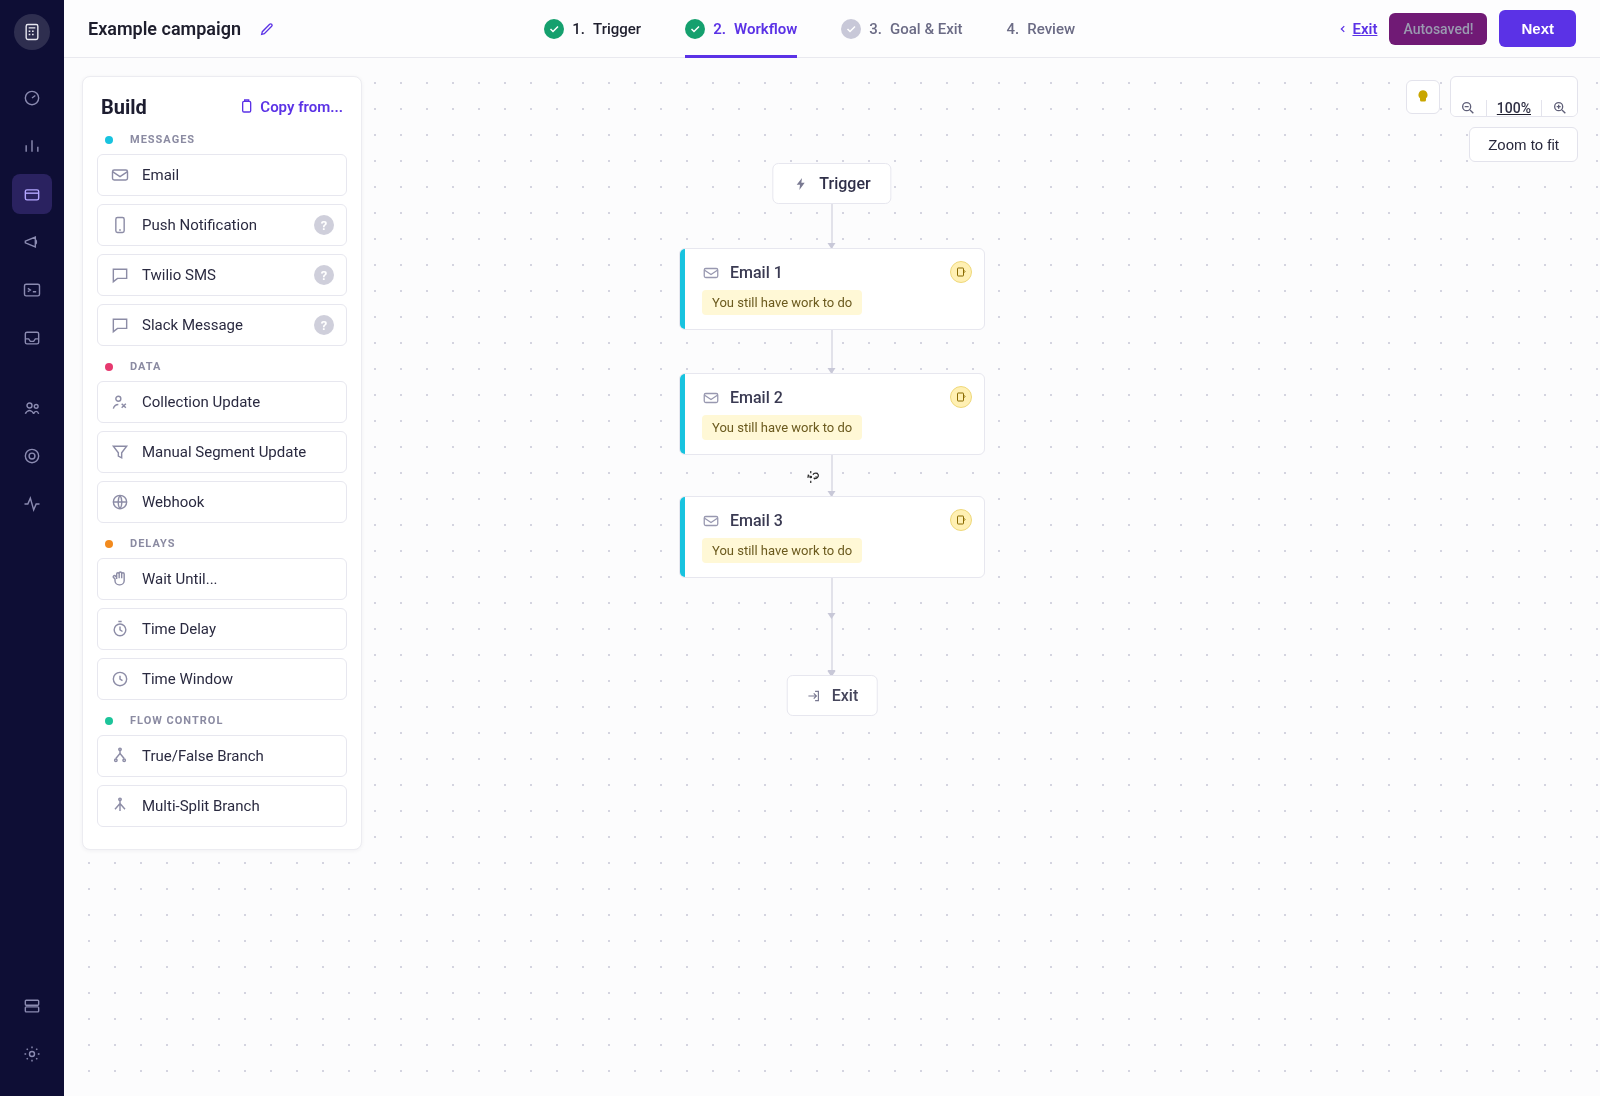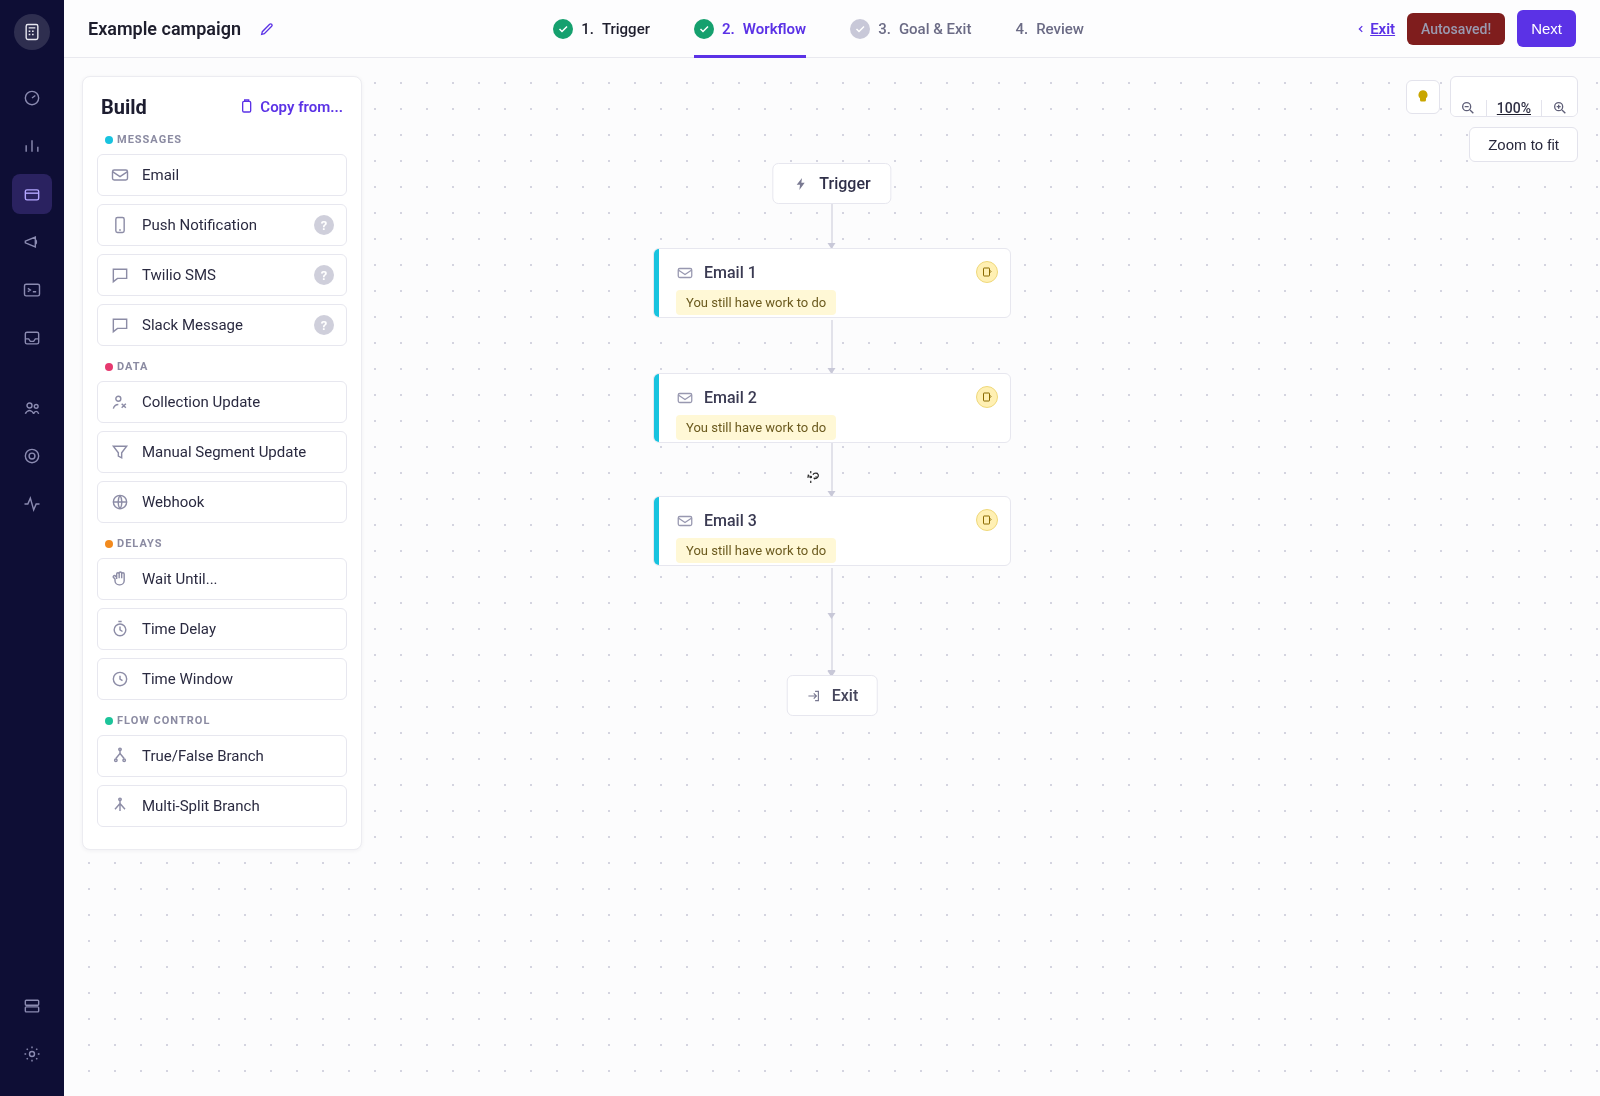--- a/index.html
+++ b/index.html
@@ -23,22 +23,22 @@
   .edit-btn { width: 28px; height: 28px; display:flex; align-items:center; justify-content:center; color: #5b32e6; cursor:pointer; border-radius:6px; }
   .steps { flex: 1; display: flex; justify-content: center; gap: 44px; align-items: stretch; height: 100%; }
   .step { display: flex; align-items: center; gap: 8px; font-size: 15px; color: #6b6b85; font-weight: 500; height:100%; position:relative; }
   .step.done { color: #1e1e2d; }
   .step.active { color: #5b32e6; font-weight: 600; }
   .step.active::after { content:""; position:absolute; left:0; right:0; bottom:-1px; height:3px; background:#5b32e6; }
   .step-ic { width:20px; height:20px; border-radius:50%; display:flex; align-items:center; justify-content:center; }
   .step-ic.ok { background:#15a06e; color:#fff; }
   .step-ic.dim { background:#c8c8d8; color:#fff; }
   .exit-link { color:#5b32e6; font-size:15px; font-weight:600; display:flex; align-items:center; gap:4px; text-decoration:underline; cursor:pointer;}
-  .autosaved { color:#9a9ab0; background:#7f1d1d; padding:8px 14px; border-radius:6px; font-size:14px; font-weight:500; }
-  .next-btn { background:#5b32e6; color:#fff; font-weight:400; font-size:15px; padding:10px 14px; border-radius:6px; border:none; cursor:pointer; }
+  .autosaved { color:#9a9ab0; background:#701a75; padding:8px 14px; border-radius:6px; font-size:14px; font-weight:500; }
+  .next-btn { background:#5b32e6; color:#fff; font-weight:700; font-size:15px; padding:10px 22px; border-radius:6px; border:none; cursor:pointer; }
 
   
   .stage { flex: 1; position: relative; overflow: hidden;
     background-image: radial-gradient(#d4d4e0 1px, transparent 1px);
     background-size: 26px 26px; background-position: 12px 12px; background-color: #fcfcfd;
   }
 
   
   .zoom { position:absolute; top:18px; right:22px; display:flex; flex-direction:column; align-items:flex-end; gap:10px; }
   .zoom-row { display:flex; align-items:center; gap:10px; }
@@ -48,31 +48,31 @@
   .zoom-group button:last-child{border-right:none; border-left:1px solid #e3e3ec;}
   .zoom-val { padding:0 10px; display:flex; align-items:center; font-size:14px; color:#2f2f44; font-weight:500;}
   .zoom-fit { border:1px solid #e3e3ec; border-radius:6px; background:#fff; padding:8px 18px; font-size:15px; font-weight:500; color:#28283c; cursor:pointer; }
 
   
   .panel { position:absolute; top:18px; left:18px; width:280px; background:#fff; border:1px solid #ececf1; border-radius:8px; box-shadow: 0 1px 4px rgba(20,20,50,0.05); padding: 18px 14px 14px; }
   .panel-head { display:flex; align-items:center; justify-content:space-between; margin-bottom:10px; padding:0 4px; }
   .panel-title { font-size:20px; font-weight:700; color:#1d1d30; }
   .copy-from { color:#5b32e6; font-size:15px; font-weight:600; display:flex; align-items:flex-start; gap:6px; cursor:pointer; }
 
-  .sect-label { display:flex; align-items:center; gap:4px; font-size:11px; letter-spacing:1px; font-weight:700; color:#8b8ba2; margin: 14px 8px 8px; text-transform:uppercase; }
+  .sect-label { display:flex; align-items:center; gap:17px; font-size:11px; letter-spacing:1px; font-weight:700; color:#8b8ba2; margin: 14px 8px 8px; text-transform:uppercase; }
   .sect-label .dot { width:8px; height:8px; border-radius:50%; }
   .dot.cyan{background:#18c3df;} .dot.pink{background:#e6396f;} .dot.orange{background:#f28a1d;} .dot.green{background:#1cc49a;}
 
   .item { display:flex; align-items:center; gap:12px; border:1px solid #e7e7ef; border-radius:6px; padding:10px 12px; margin-bottom:8px; background:#fff; cursor:grab; color:#2a2a40; font-size:15px; position:relative; }
   .item .ic { width:20px; height:20px; color:#8c8ca6; display:flex; align-items:center; justify-content:center; flex-shrink:0; }
   .item .help { margin-left:auto; width:20px; height:20px; border-radius:50%; background:#cfcfdb; color:#fff; font-size:13px; font-weight:700; display:flex; align-items:center; justify-content:center; cursor:pointer; }
   .trigger-node { position:absolute; top:105px; left:50%; transform:translateX(-50%); display:flex; align-items:center; gap:10px; background:#fff; border:1px solid #e7e7ef; border-radius:6px; padding:10px 20px; font-size:16px; color:#2f2f48; font-weight:500; }
   .exit-node { position:absolute; top:617px; left:50%; transform:translateX(-50%); display:flex; align-items:center; gap:10px; background:#fff; border:1px solid #e7e7ef; border-radius:6px; padding:10px 18px; font-size:16px; color:#46465c; font-weight:500; }
 
-  .email-node { position:absolute; left:50%; transform:translateX(-50%); width:358px; background:#fff; border:1px solid #e7e7ef; border-radius:6px; padding:14px 16px 2px 22px; cursor:pointer; }
+  .email-node { position:absolute; left:50%; transform:translateX(-50%); width:306px; background:#fff; border:1px solid #e7e7ef; border-radius:6px; padding:14px 16px 14px 22px; cursor:pointer; }
   .email-node::before { content:""; position:absolute; left:0; top:0; bottom:0; width:5px; background:#18c3df; border-radius:6px 0 0 6px;}
   .email-head { display:flex; align-items:center; gap:10px; color:#3a3a52; font-size:16px; font-weight:500; }
   .email-head .ic { color:#9898b0; }
   .email-warn { margin-top:8px; display:inline-flex; background:#fff8d6; color:#6b5a1e; font-size:13px; padding:5px 10px; border-radius:4px; }
   .email-badge { position:absolute; top:12px; right:12px; width:22px; height:22px; border-radius:50%; background:#fff0b3; border:1px solid #efd87a; color:#8a6a00; display:flex; align-items:center; justify-content:center; }
 
   .connector { position:absolute; left:50%; transform:translateX(-50%); width:1px; background:#c8c8d8; }
   .connector::after { content:""; position:absolute; bottom:-1px; left:-4px; width:0; height:0; border-left:4.5px solid transparent; border-right:4.5px solid transparent; border-top:6px solid #c8c8d8; }
 
   .cursor { position:absolute; top:410px; left:740px; font-size:17px; color:#2b2b2b; pointer-events:none; }

